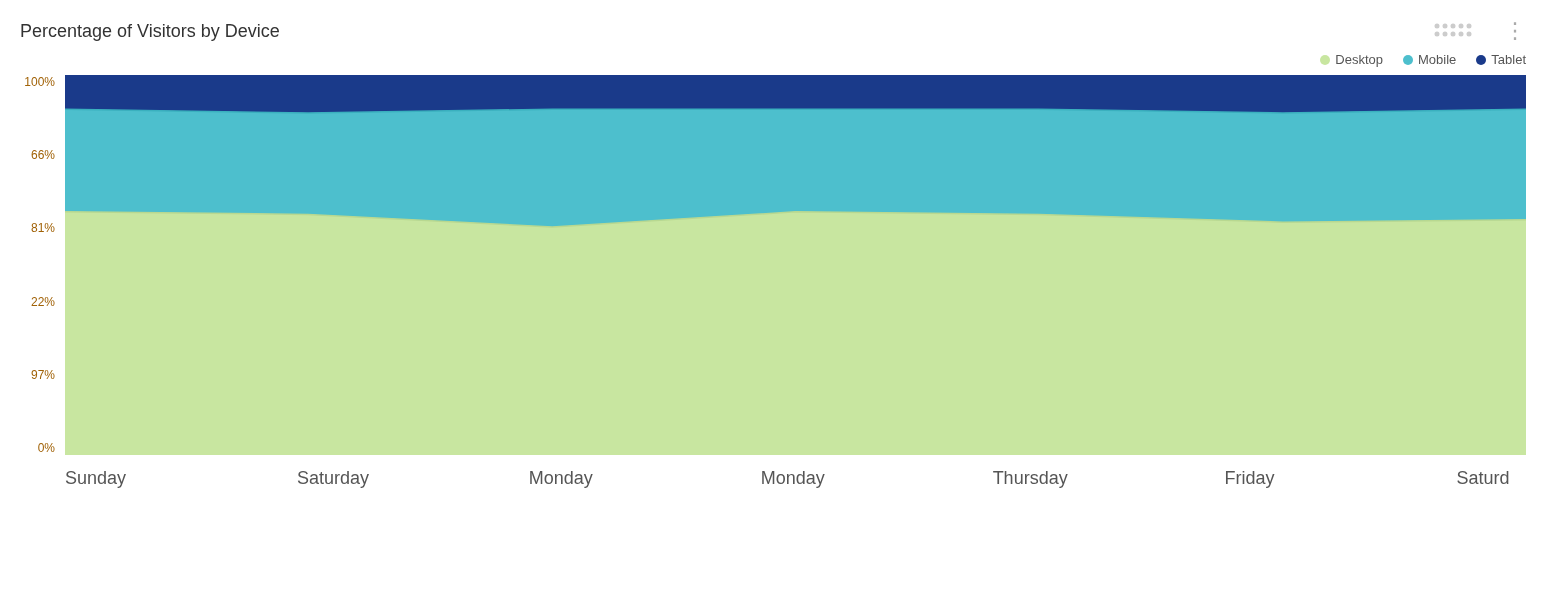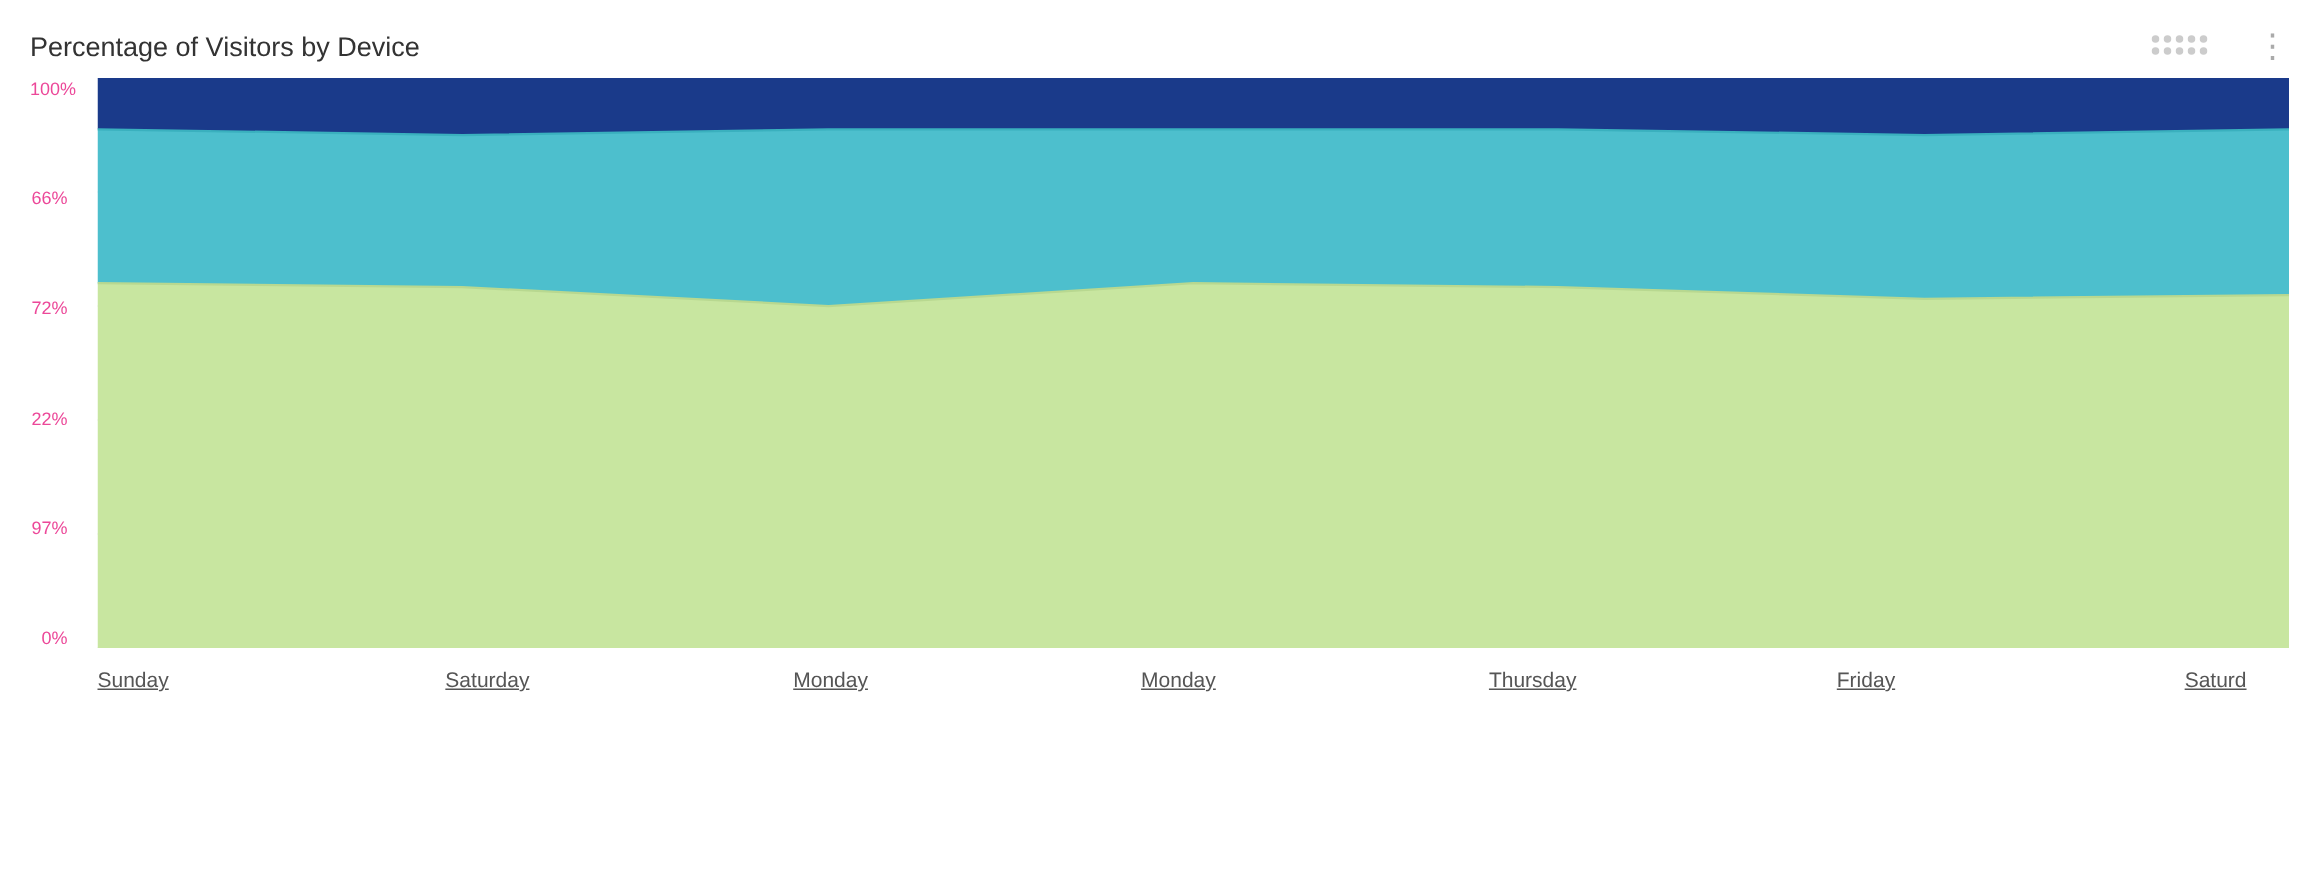--- a/index.html
+++ b/index.html
@@ -76,23 +76,23 @@
       top: 0;
       height: 380px;
       width: 45px;
       display: flex;
       flex-direction: column;
       justify-content: space-between;
       padding-bottom: 0;
     }
     .y-label {
       font-size: 12px;
-      color: #ec4899;
+      color: #a16207;
       text-align: right;
-      padding-right: 20px;
+      padding-right: 10px;
     }
     .chart-svg-wrapper {
       position: absolute;
       left: 45px;
       top: 0;
       right: 0;
       height: 380px;
     }
     .chart-svg-wrapper svg {
       width: 100%;
@@ -102,25 +102,24 @@
       position: absolute;
       left: 45px;
       right: 0;
       bottom: 0;
       height: 55px;
       display: flex;
       align-items: flex-start;
       padding-top: 8px;
     }
     .x-label {
-      font-size: 14px;
+      font-size: 18px;
       color: #555;
       flex: 1;
       text-align: left;
-      text-decoration: underline;
     }
     .x-label:last-child {
       text-align: left;
     }
   </style>
 </head>
 <body>
 
 <div class="widget">
   <div class="widget-header">
@@ -140,27 +139,41 @@
               <circle cx="27" cy="11" r="2.5"></circle>
               <circle cx="35" cy="11" r="2.5"></circle>
           </g>
         </svg>
       </div>
       <div class="more-btn">⋮</div>
     </div>
   </div>
 
   <div class="chart-area">
+    <div class="legend">
+      <div class="legend-item">
+        <div class="legend-dot" style="background:#c8e6a0;"></div>
+        <span>Desktop</span>
+      </div>
+      <div class="legend-item">
+        <div class="legend-dot" style="background:#4dbfcd;"></div>
+        <span>Mobile</span>
+      </div>
+      <div class="legend-item">
+        <div class="legend-dot" style="background:#1a3a8a;"></div>
+        <span>Tablet</span>
+      </div>
+    </div>
 
     <div class="chart-container">
 
       <div class="y-axis">
         <span class="y-label">100%</span>
         <span class="y-label">66%</span>
-        <span class="y-label">72%</span>
+        <span class="y-label">81%</span>
         <span class="y-label">22%</span>
         <span class="y-label">97%</span>
         <span class="y-label">0%</span>
       </div>
 
       <div class="chart-svg-wrapper">
         <svg viewBox="0 0 1460 380" preserveAspectRatio="none" xmlns="http://www.w3.org/2000/svg">
 
           <line x1="0" y1="0" x2="1460" y2="0" stroke="#e0e0e0" stroke-width="1"></line>
           <line x1="0" y1="76" x2="1460" y2="76" stroke="#e0e0e0" stroke-width="1"></line>

